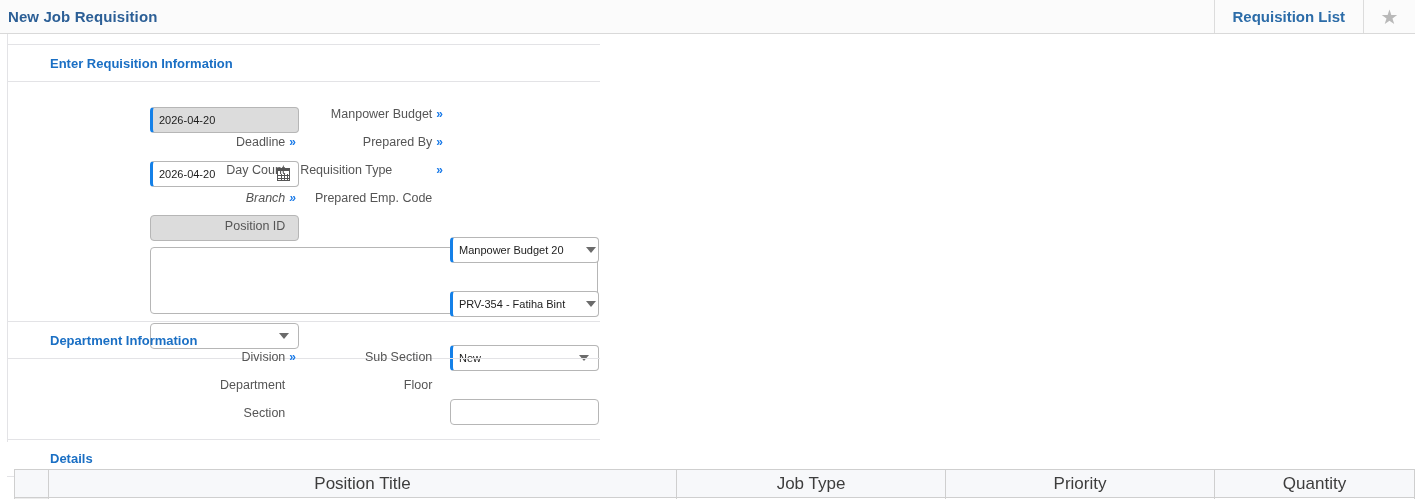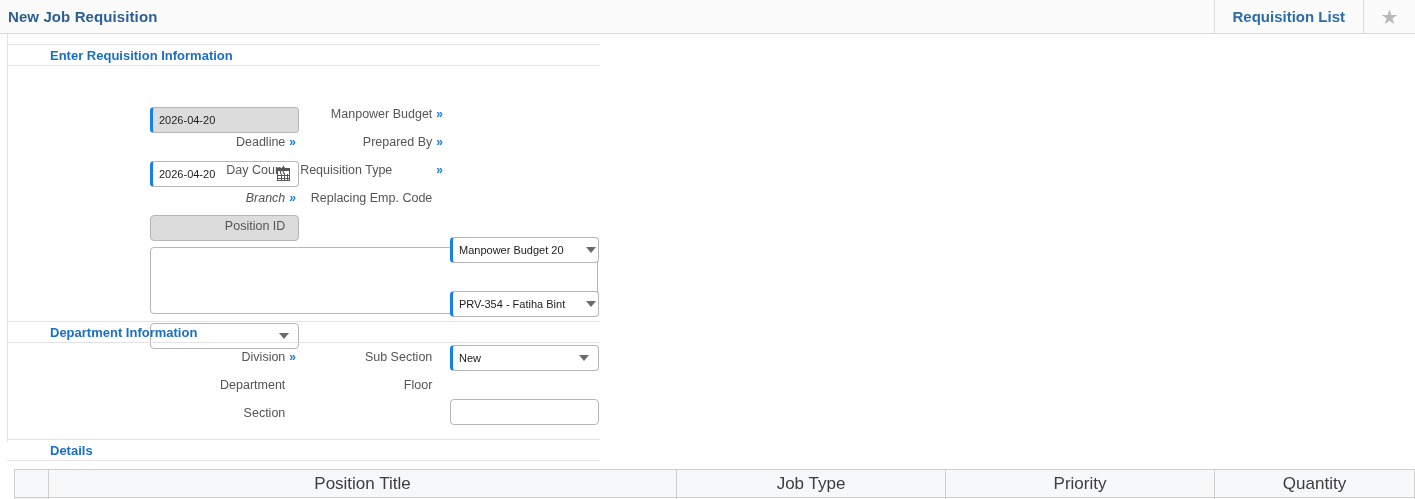--- a/index.html
+++ b/index.html
@@ -58,21 +58,21 @@
     width: 1px; background: #e3e3e6;
   }
 
   
   .section {
     position: absolute;
     left: 7px;
     width: 593px;
     border-top: 1px solid #e3e3e6;
     border-bottom: 1px solid #e3e3e6;
-    height: 22px;
+    height: 38px;
     display: flex; align-items: center;
   }
   .section .sec-label {
     margin-left: 43px;
     color: #1a6fc4;
     font-size: 13px;
     font-weight: bold;
   }
 
   
@@ -273,21 +273,21 @@
   <div class="fld" style="left:300px; top:129px; width:146px; justify-content:flex-end;gap:40px;">
     <span class="lbl">Requisition Type</span>
     <span class="req">»</span>
   </div>
   <div class="ctl reqmark" style="left:450px; top:129px; width:149px;">
     <span class="val">New</span>
     <span class="caret"></span>
   </div>
 
   <div class="fld" style="left:280px; top:157px; width:166px; justify-content:flex-end;">
-    <span class="lbl">Replacing Emp. Code</span>
+    <span class="lbl">Prepared Emp. Code</span>
     <span class="req blank">»</span>
   </div>
   <div class="ctl" style="left:450px; top:157px; width:149px;">
     <span class="val"></span>
   </div>
 
   <div class="section" style="top:287px;">
     <span class="sec-label">Department Information</span>
   </div>
 

